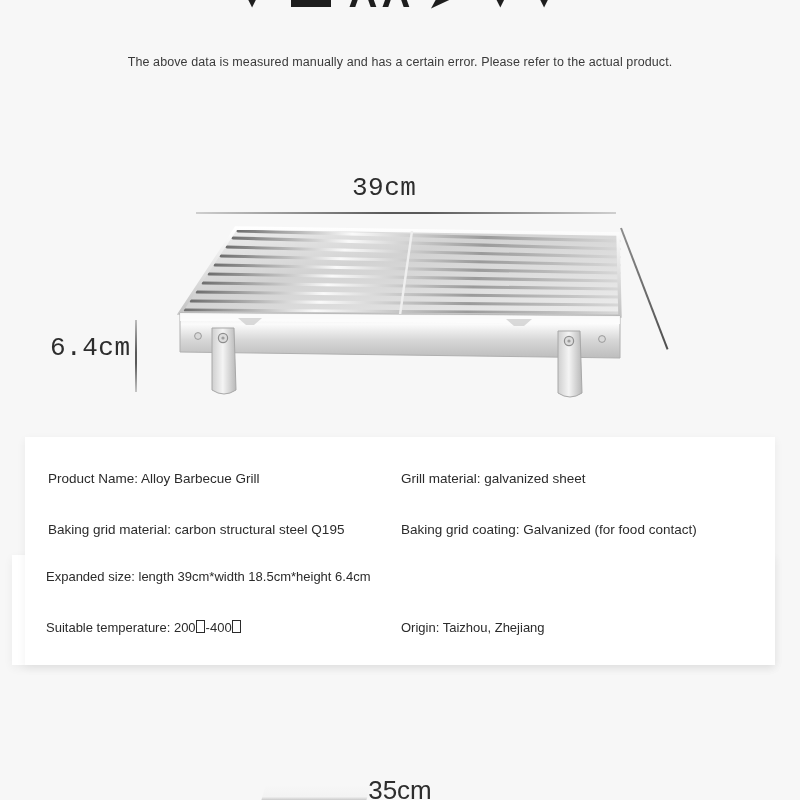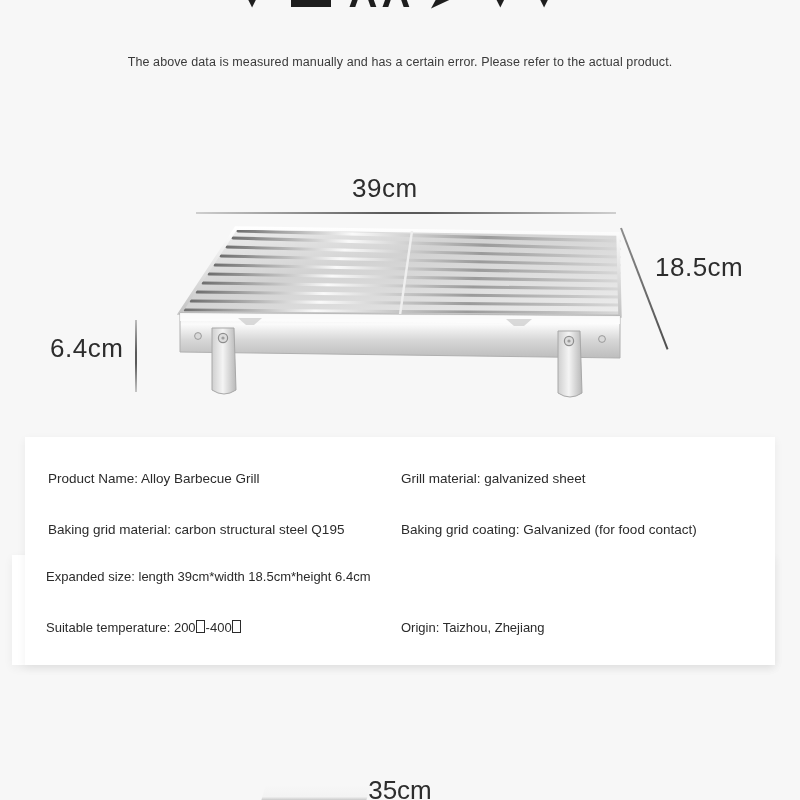--- a/index.html
+++ b/index.html
@@ -52,20 +52,21 @@
     left: 0; top: 140px;
     width: 800px; height: 280px;
   }
 
   .dim-label {
     position: absolute;
     font-size: 26px;
     color: #2d2d2d;
     letter-spacing: 0.5px;
     white-space: nowrap;
+    font-family: Liberation Mono, monospace;
   }
   .dim-top   { left: 352px; top: 33px; }
   .dim-right { left: 655px; top: 112px; }
   .dim-left  { left: 50px;  top: 193px; }
 
   
   .rule-top {
     position: absolute;
     left: 196px; top: 72px;
     width: 420px; height: 2px;
@@ -176,21 +177,20 @@
   <div class="top-clip-inner">▼  ▬  AA ➤ ▼▼</div>
 </div>
 
 <div class="disclaimer">The above data is measured manually and has a certain error. Please refer to the actual product.</div>
 
 <div class="stage">
 
   <div class="dim-label dim-top">39cm</div>
   <div class="rule-top"></div>
 
-  <div class="dim-label dim-right">18.5cm</div>
   <div class="rule-diag"></div>
 
   <div class="dim-label dim-left">6.4cm</div>
   <div class="rule-left"></div>
 
   <div class="grill">
     <svg viewBox="0 0 500 190" xmlns="http://www.w3.org/2000/svg">
       <defs>
         <linearGradient id="gBody" x1="0" y1="0" x2="0" y2="1">
           <stop offset="0%" stop-color="#e9e9e9"></stop>

